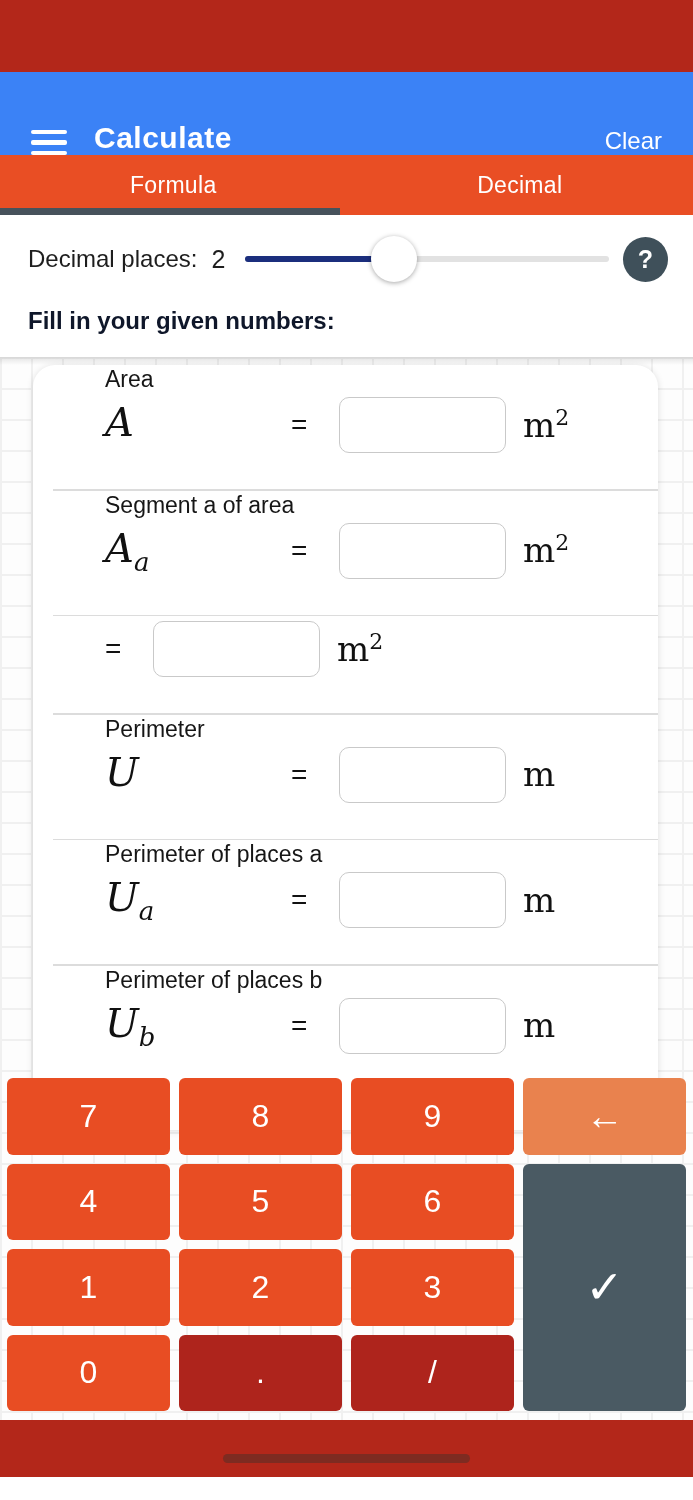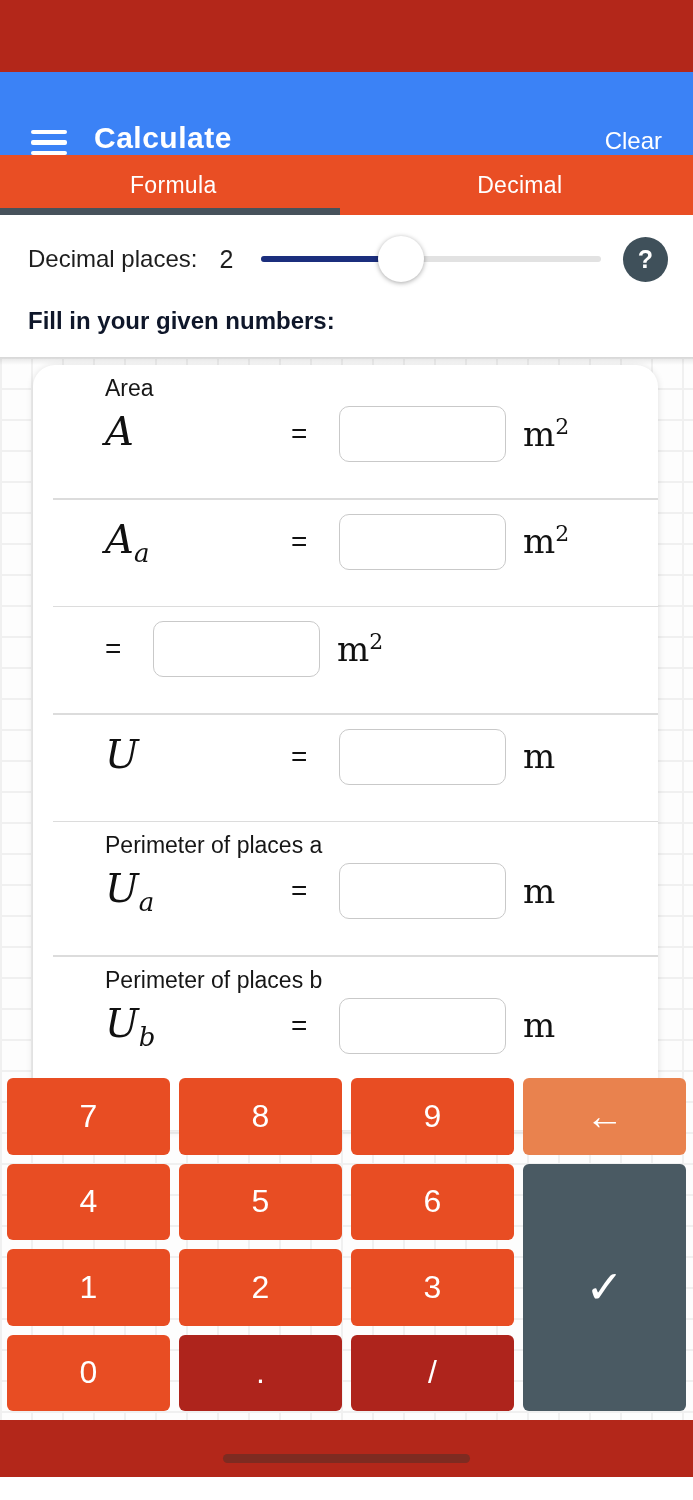--- a/index.html
+++ b/index.html
@@ -13,41 +13,41 @@
   .hamburger span{ display:block; height:4.5px; background:#fff; border-radius:2px; }
   .app-title{ font-size:30px; font-weight:700; margin-left:27px; letter-spacing:.5px; }
   .clear-btn{ margin-left:auto; font-size:24px; font-weight:400; background:none; border:none; color:#fff; cursor:pointer; font-family:inherit; }
 
   .tab-bar{ height:60px; background:#E94E24; flex:0 0 auto; display:flex; position:relative; }
   .tab{ flex:1 1 50%; display:flex; align-items:center; justify-content:center; color:#fff; font-size:23px; font-weight:500; cursor:pointer; letter-spacing:.3px; }
   .tab-indicator{ position:absolute; left:0; bottom:0; width:49%; height:7px; background:#47525B; }
 
   
   .controls{ height:142px; background:#fff; flex:0 0 auto; padding:20px 25px 0 28px; }
-  .slider-row{ display:flex; align-items:center; height:48px;gap:8px; }
+  .slider-row{ display:flex; align-items:center; height:48px; }
   .decimal-label{ font-size:24px; color:#1E1E1E; }
   .decimal-value{ font-size:25px; color:#1E1E1E; margin-left:14px; }
   .slider{ flex:1 1 auto; position:relative; height:46px; margin:0 14px 0 20px; }
   .slider-track{ position:absolute; left:0; right:0; top:20px; height:6px; border-radius:3px; background:#E2E2E2; cursor:pointer; }
   .slider-fill{ position:absolute; left:0; top:20px; height:6px; border-radius:3px; background:#1B2E7D; width:41%; }
   .slider-thumb{ position:absolute; left:41%; top:0; width:46px; height:46px; margin-left:-23px; border-radius:50%; background:#fff; box-shadow:0 1px 5px rgba(0,0,0,.35); cursor:grab; }
   .help-btn{ width:45px; height:45px; border-radius:50%; background:#3F505A; border:none; color:#fff; font-size:25px; font-weight:700; cursor:pointer; flex:0 0 auto; font-family:inherit; }
   .instruction{ font-size:24px; color:#0f172a; margin-top:24px;font-weight:bold; }
 
   
   .paper{ height:1063px; flex:0 0 auto; position:relative; overflow:hidden;
     background-color:#FDFDFD;
     background-image: linear-gradient(#F0F0F0 2px, transparent 2px),
                       linear-gradient(90deg, #F0F0F0 2px, transparent 2px);
     background-size:31px 31px; }
   .paper::before{ content:""; position:absolute; left:0; top:0; right:0; height:8px;
     background:linear-gradient(rgba(0,0,0,.10), rgba(0,0,0,0)); pointer-events:none; }
 
   .card{ margin:8px 35px 0 33px; background:#fff; border-radius:22px; box-shadow:0 1px 7px rgba(0,0,0,.13); overflow:hidden; padding-bottom:40px; }
-  .frow{ padding:10px 24px 36px 39px; }
+  .frow{ padding:1px 24px 36px 39px; }
   .frow-label{ font-size:23px; color:#161616; margin-left:33px; margin-bottom:3px; }
   .frow-line{ display:flex; align-items:center; margin-left:33px; margin-top:4px; }
   .sym{ flex:0 0 186px; font-family:"DejaVu Serif", serif; font-style:italic; font-size:40px; color:#111; }
   .sym sub{ font-size:26px; font-style:italic; }
   .eq{ flex:0 0 48px; font-size:28px; color:#111; }
   .val{ flex:0 0 167px; width:167px; height:56px; border:1.5px solid #C9C9C9; border-radius:10px; background:#fff; font-size:26px; padding:0 12px; font-family:inherit; }
   .unit{ margin-left:17px; font-family:"DejaVu Serif", serif; font-size:34px; color:#111; }
   .unit sup{ font-size:22px; }
   .fdivider{ height:1.5px; background:#DCDCDC; margin-left:20px; }
 
@@ -109,39 +109,41 @@
         <div class="frow-line">
           <div class="sym"><span>A</span><sub></sub></div>
           <div class="eq">=</div>
           <input class="val" value="" style="">
           <div class="unit"><span>m</span><sup>2</sup></div>
         </div>
       </div>
       <div class="fdivider"></div>
 
       <div class="frow">
+        <div class="frow-label">Segment a of area</div>
         <div class="frow-line">
           <div class="sym"><span>A</span><sub>a</sub></div>
           <div class="eq">=</div>
           <input class="val" value="" style="">
           <div class="unit"><span>m</span><sup>2</sup></div>
         </div>
       </div>
       <div class="fdivider"></div>
 
       <div class="frow">
         <div class="frow-line">
           <div class="eq">=</div>
           <input class="val" value="" style="">
           <div class="unit"><span>m</span><sup>2</sup></div>
         </div>
       </div>
       <div class="fdivider"></div>
 
       <div class="frow">
+        <div class="frow-label">Perimeter</div>
         <div class="frow-line">
           <div class="sym"><span>U</span><sub></sub></div>
           <div class="eq">=</div>
           <input class="val" value="" style="">
           <div class="unit"><span>m</span><sup></sup></div>
         </div>
       </div>
       <div class="fdivider"></div>
 
       <div class="frow">

